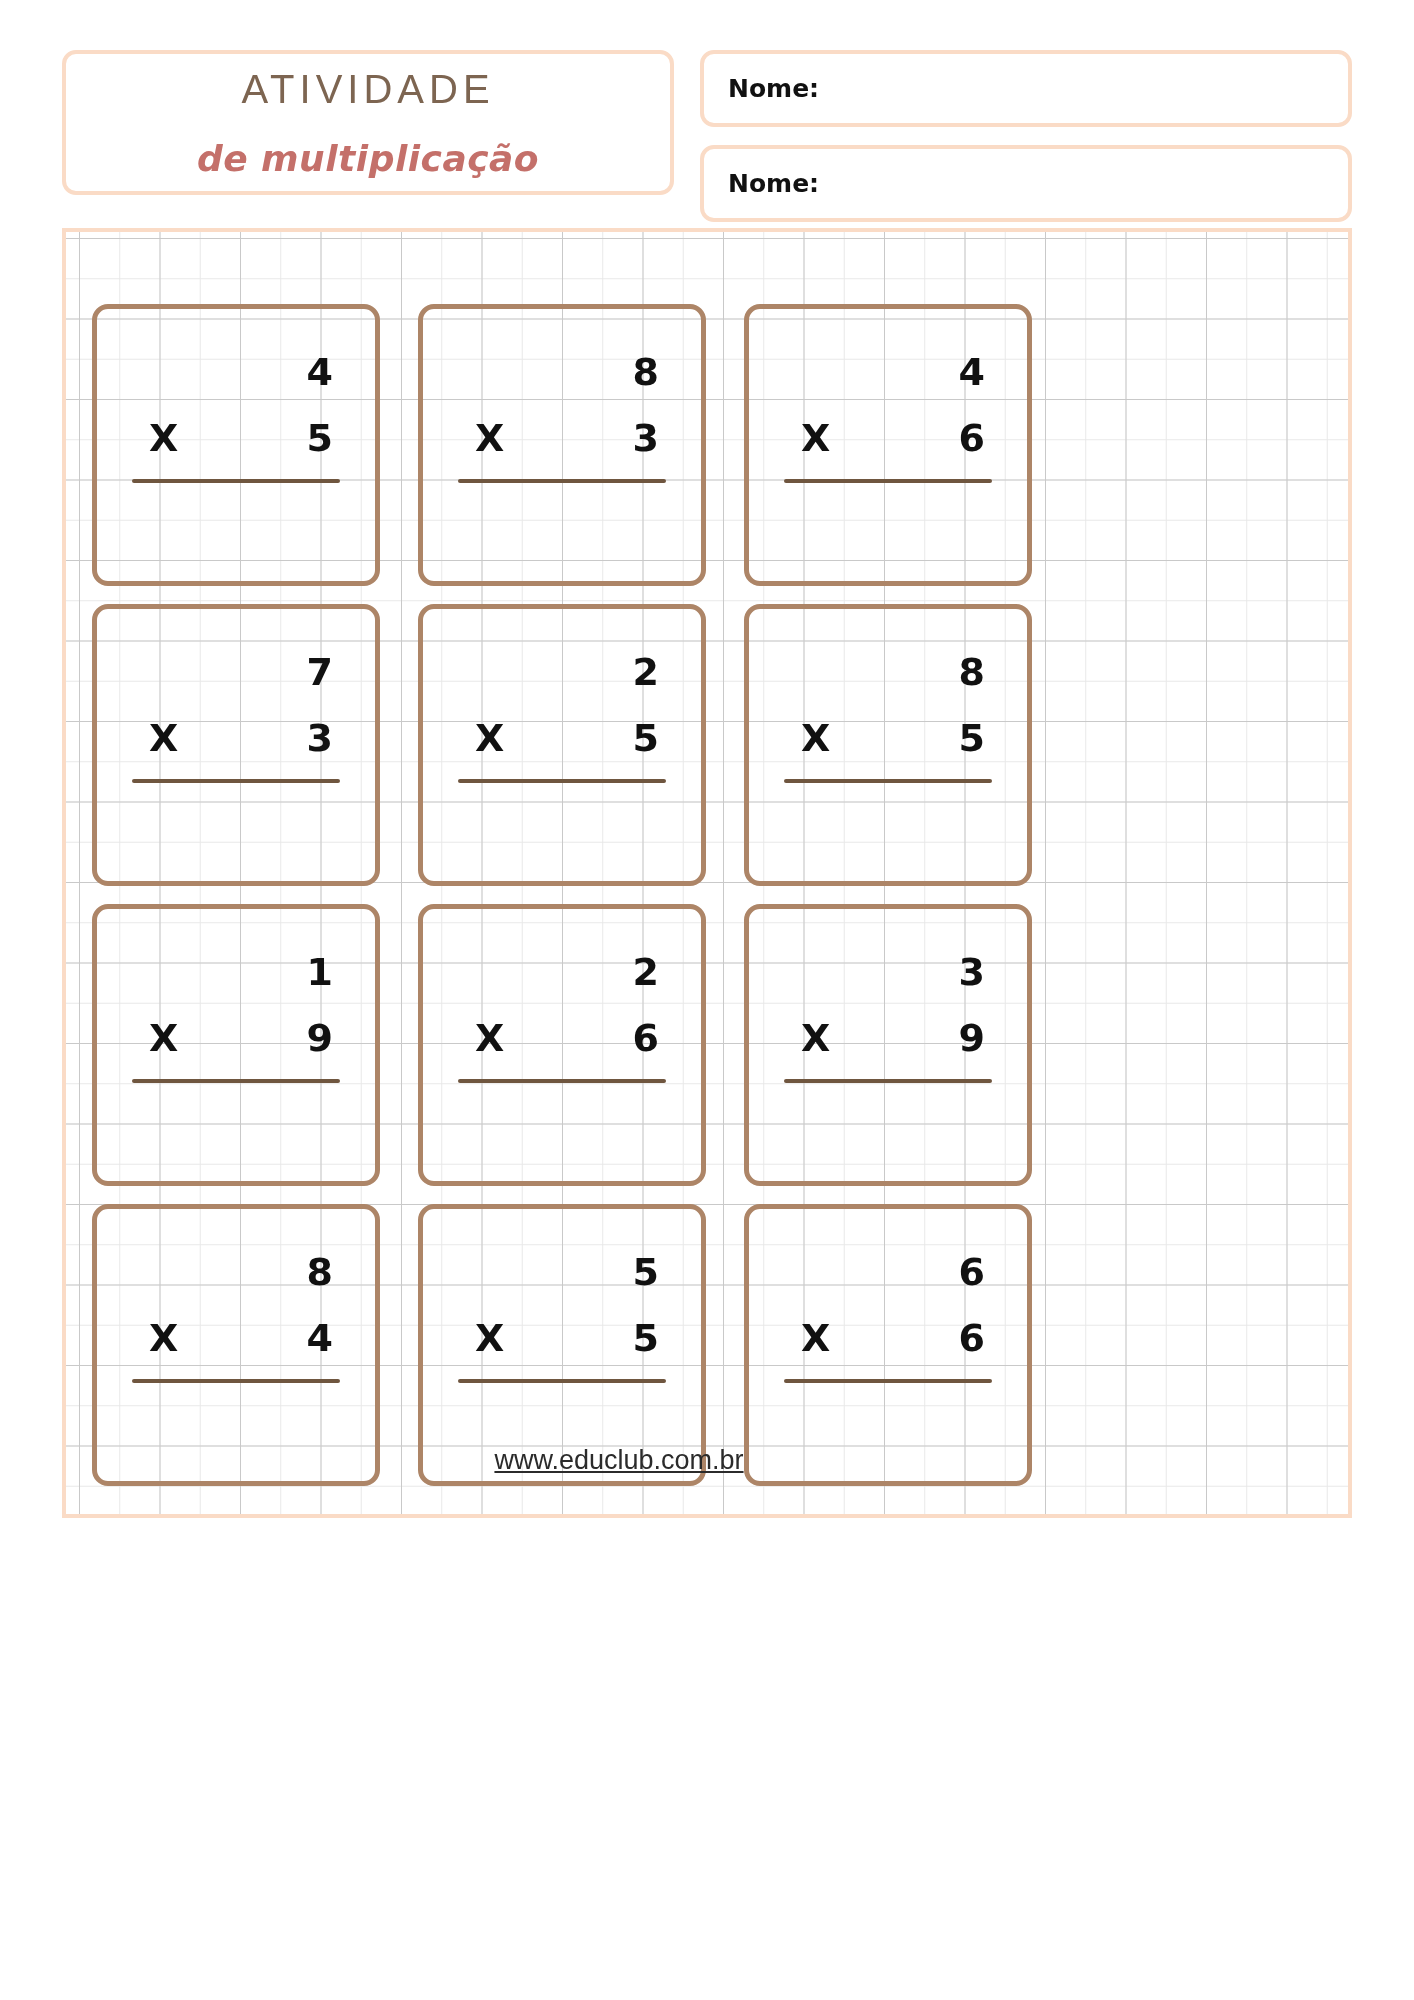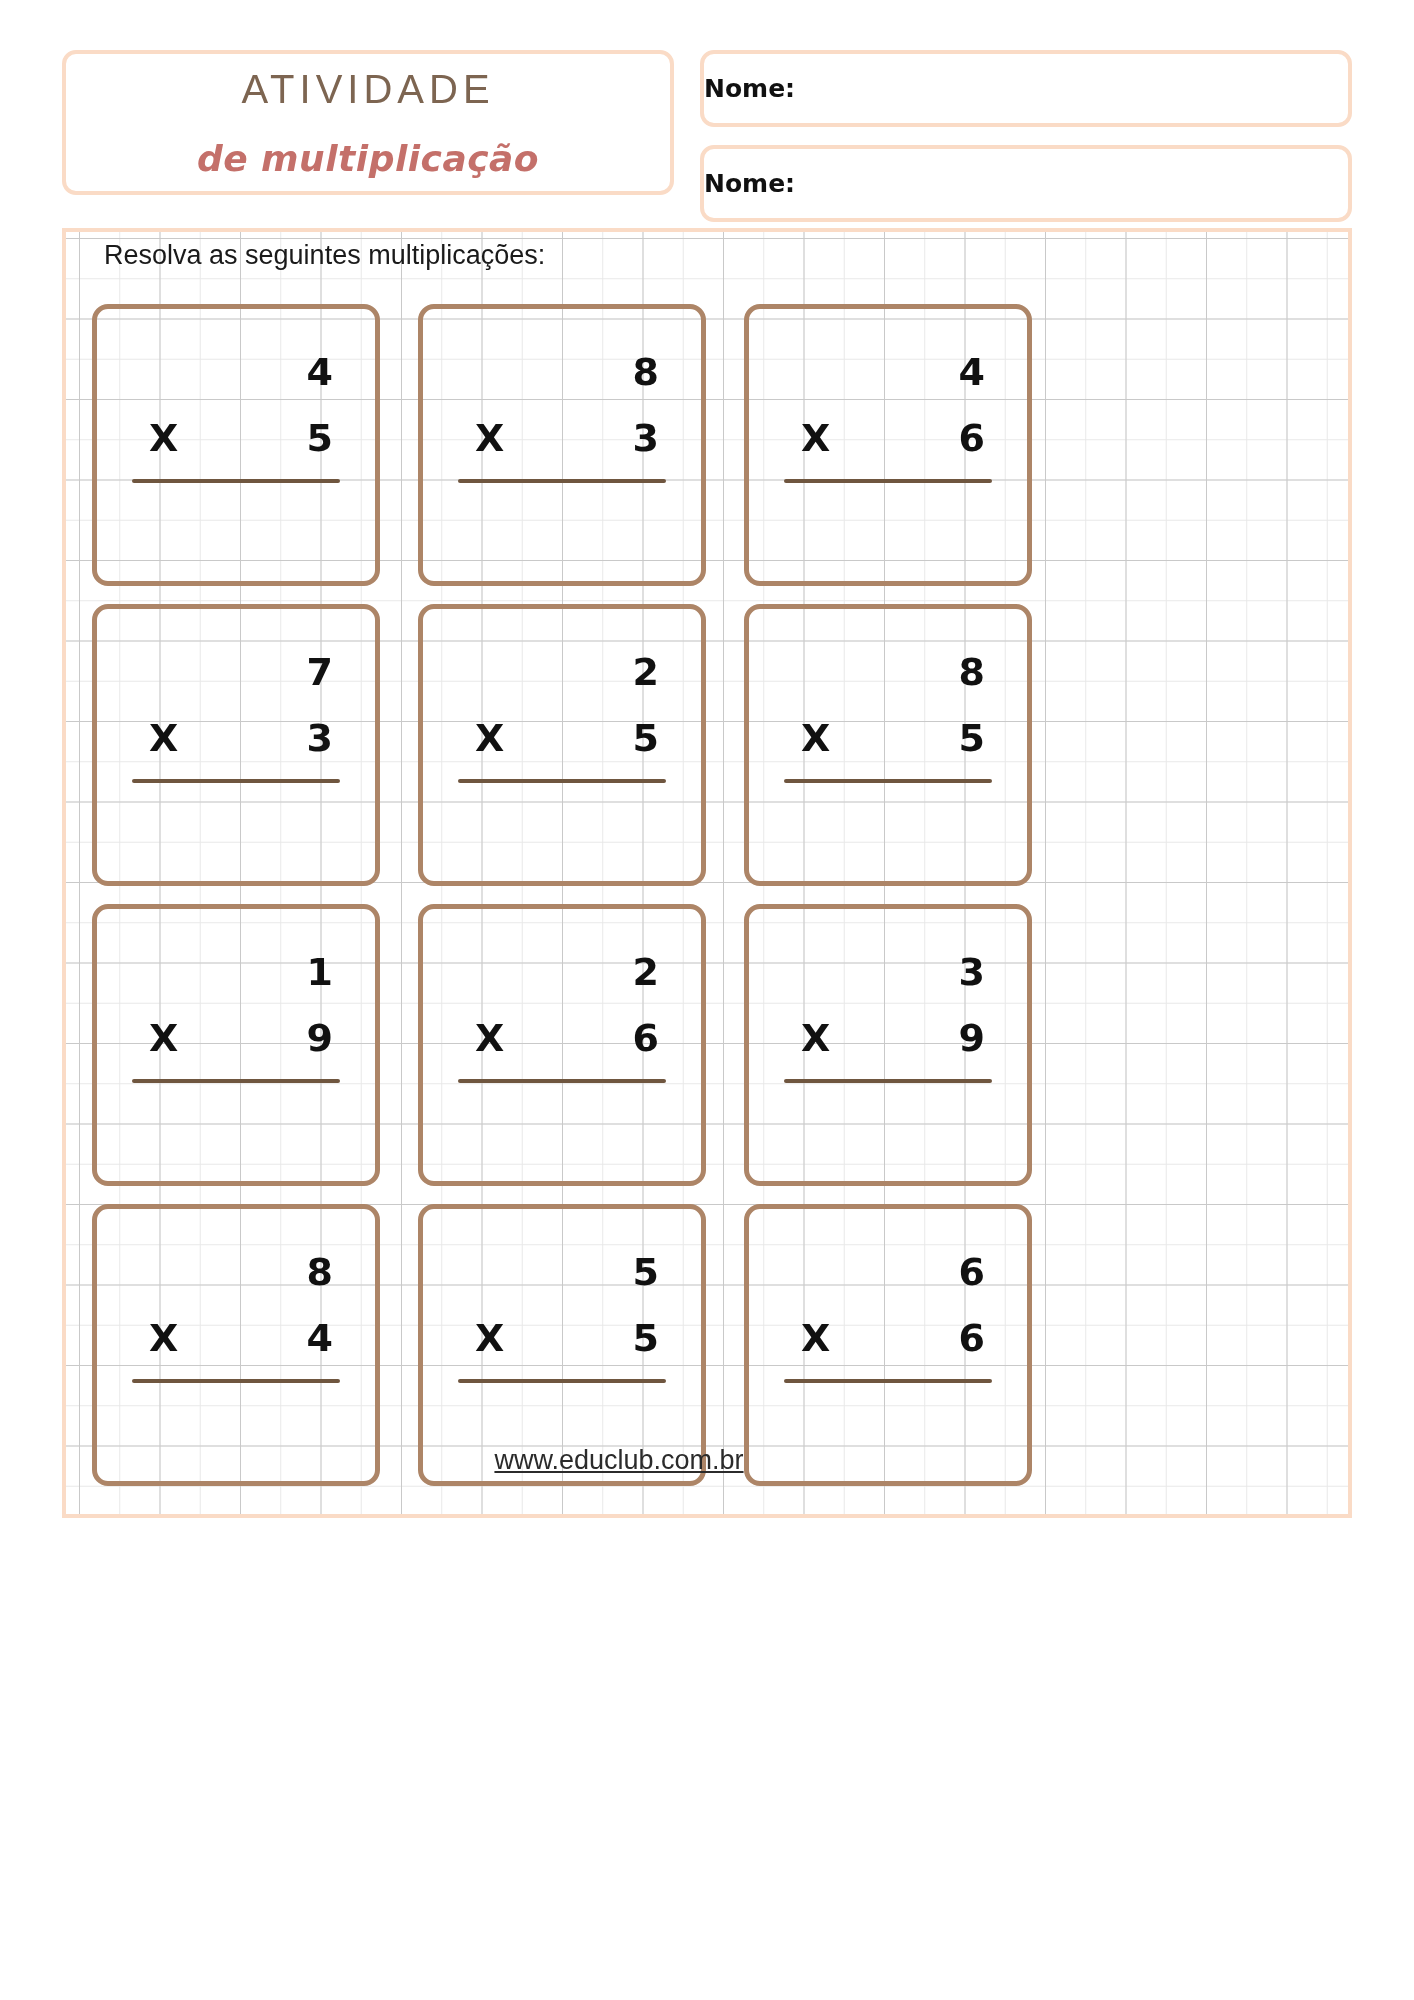--- a/index.html
+++ b/index.html
@@ -72,20 +72,21 @@
     flex: 1;
   }
   .field-box {
     box-sizing: border-box;
     flex: 1;
     border: 4px solid #fadbc6;
     border-radius: 14px;
     background: #ffffff;
     display: flex;
     align-items: center;
+    padding-left: 24px;
   }
   .field-label {
     font-family: "DejaVu Sans", sans-serif;
     font-size: 25px;
     font-weight: bold;
     color: #111111;
   }
 
   
   .sheet {
@@ -217,21 +218,20 @@
       </div>
       <div class="field-box">
         <span class="field-label">Nome:</span>
       </div>
     </div>
 
   </div>
 
   <div class="sheet">
 
-    <div class="instruction">Resolva as seguintes multiplicações:</div>
 
     <div class="problems">
 
       <div class="prob-box">
         <div class="prob-inner">
           <div class="prob-line">
             <span class="digit">4</span>
           </div>
           <div class="prob-line">
             <span class="op-sign">X</span>

